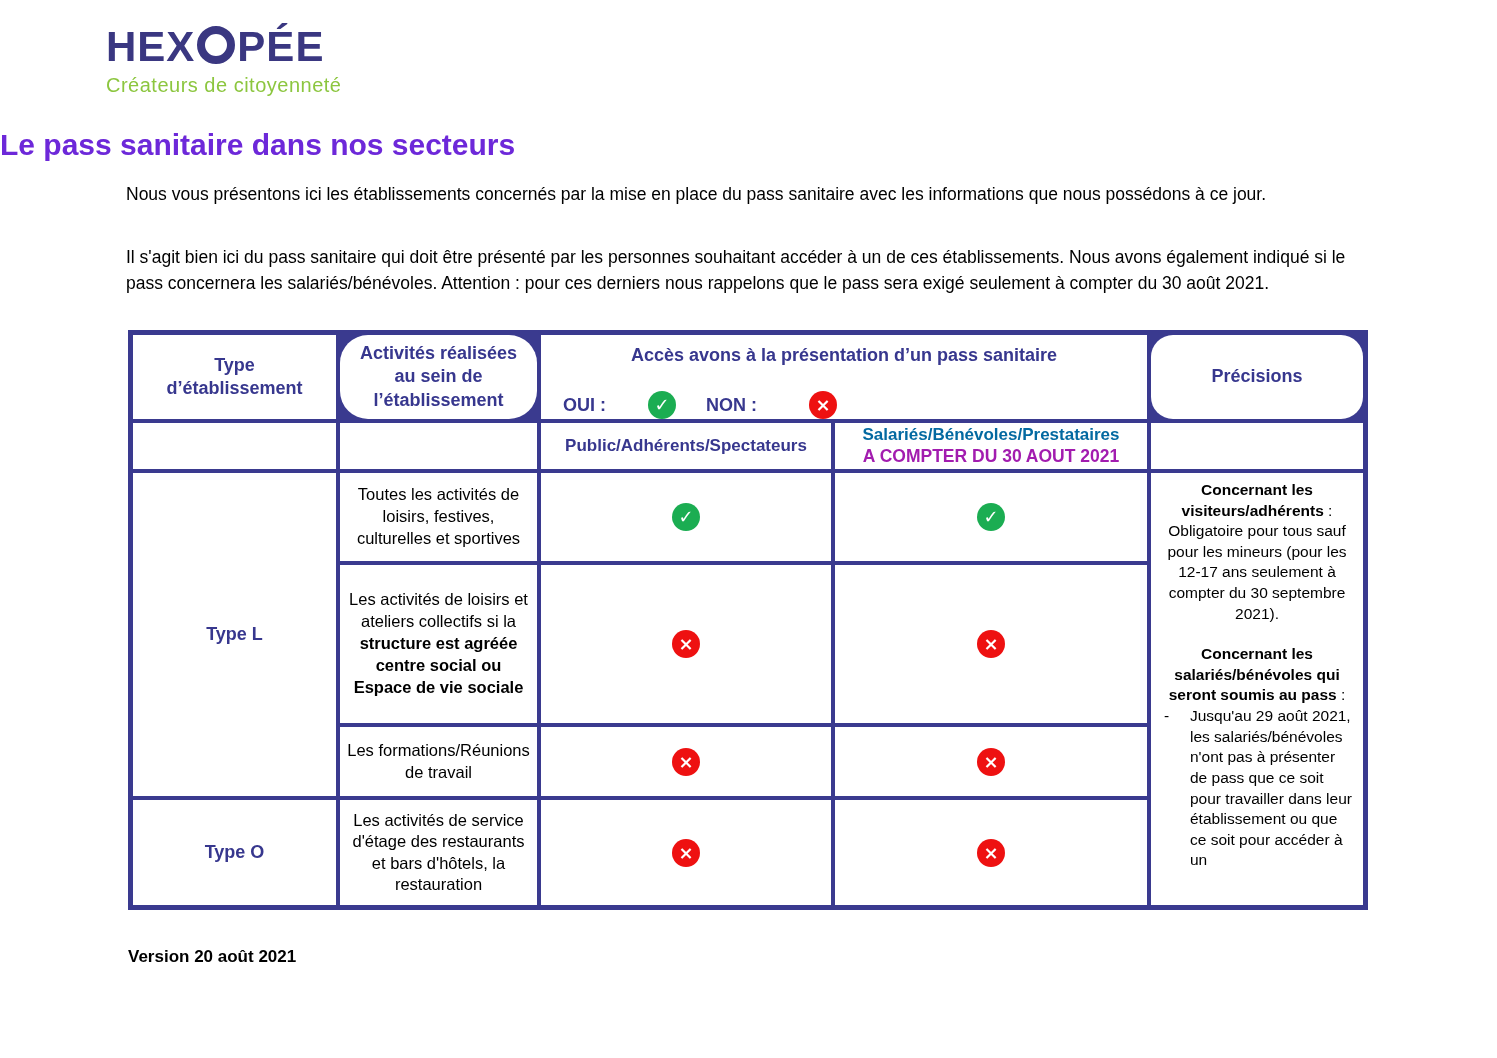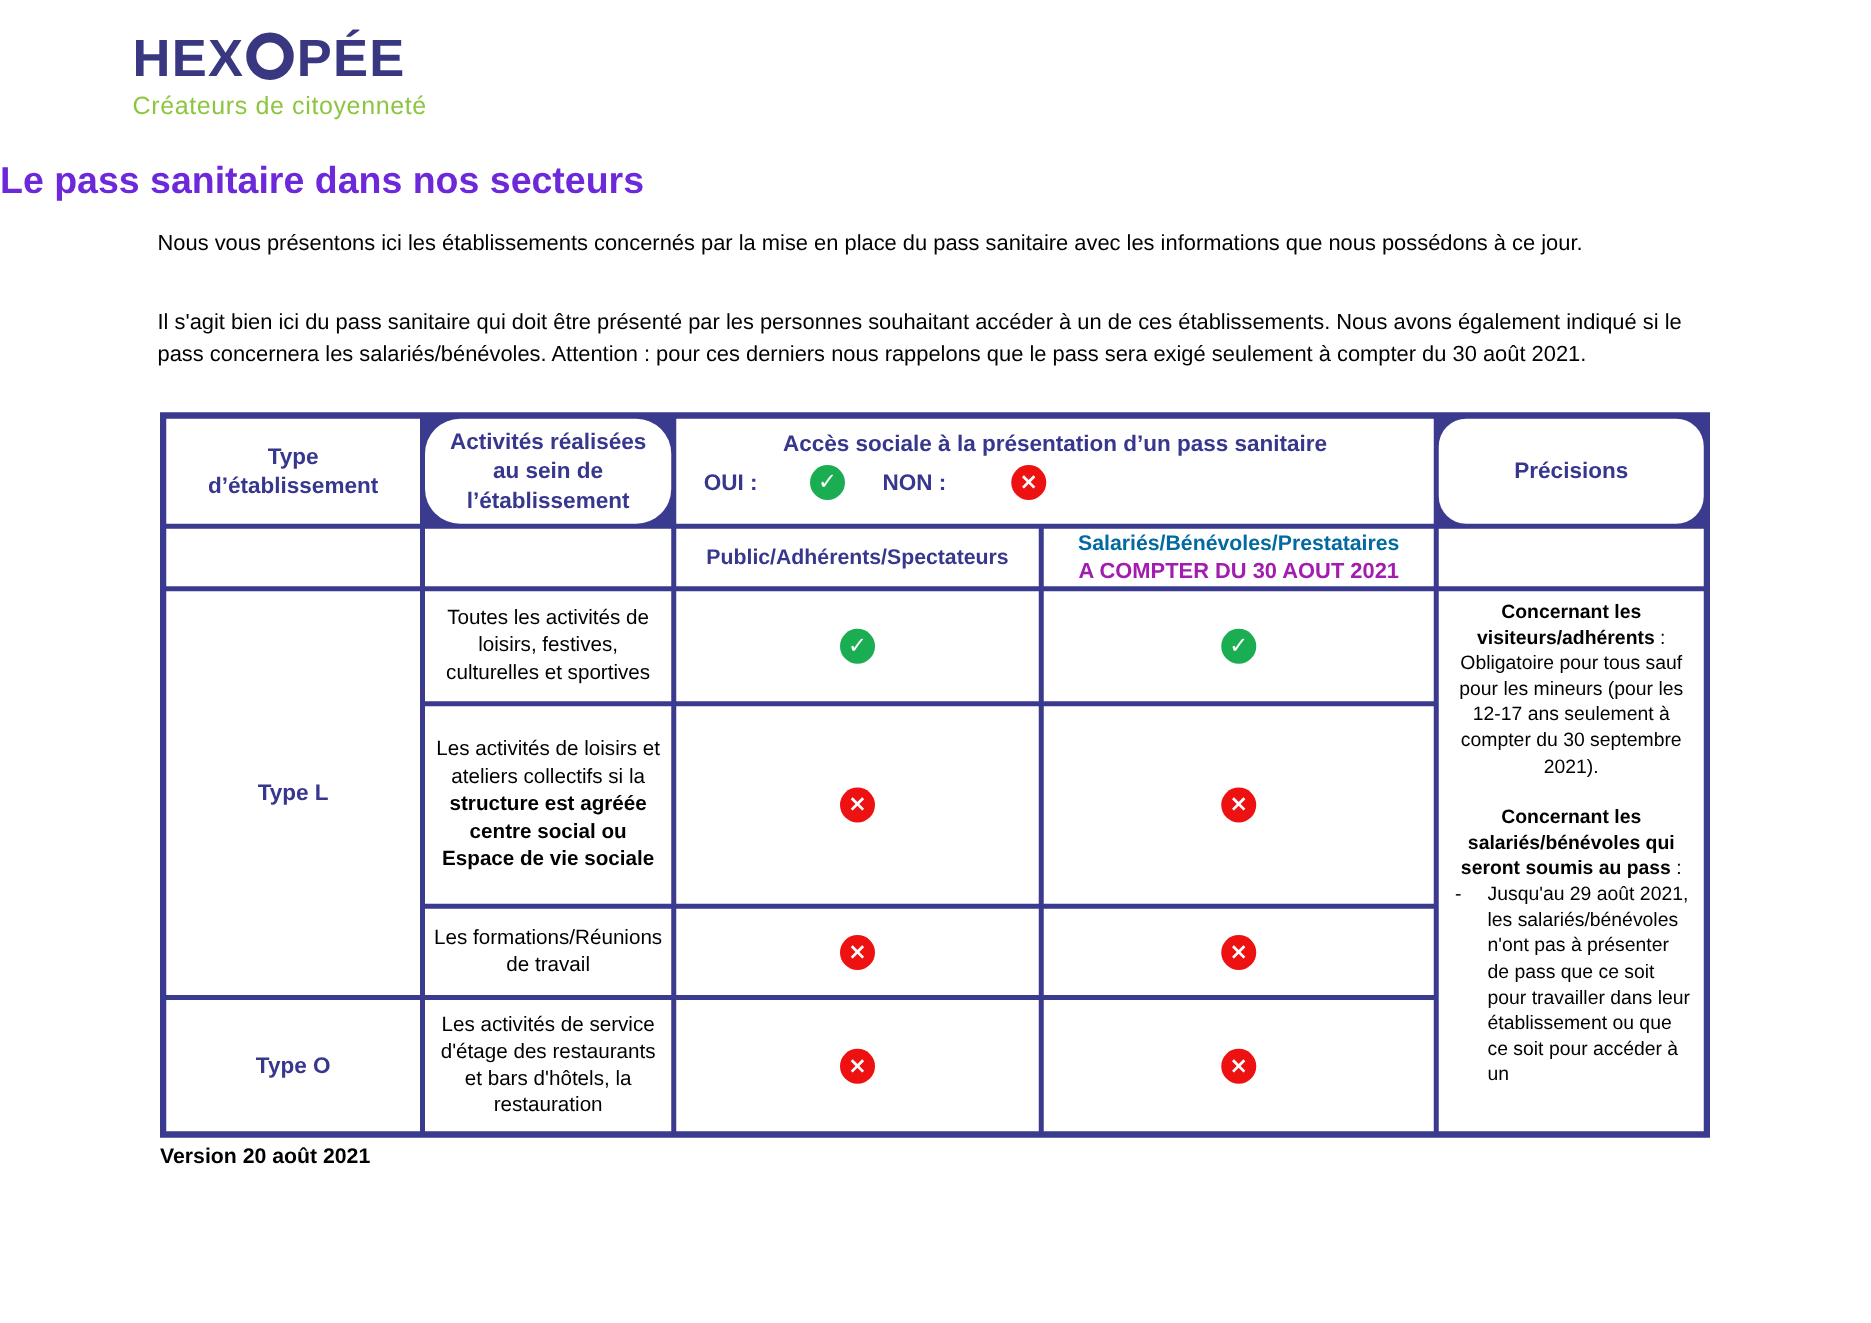--- a/index.html
+++ b/index.html
@@ -43,21 +43,21 @@
   .c-sub-public {grid-area:2/3/3/4;}
   .c-sub-sal {grid-area:2/4/3/5; flex-direction:column; line-height:1.25;}
   .c-sub-5 {grid-area:2/5/3/6;}
   .c-type-l {grid-area:3/1/6/2;} .c-type-o {grid-area:6/1/7/2;}
   .c-a1 {grid-area:3/2/4/3;} .c-p1 {grid-area:3/3/4/4;} .c-s1 {grid-area:3/4/4/5;}
   .c-a2 {grid-area:4/2/5/3;} .c-p2 {grid-area:4/3/5/4;} .c-s2 {grid-area:4/4/5/5;}
   .c-a3 {grid-area:5/2/6/3;} .c-p3 {grid-area:5/3/6/4;} .c-s3 {grid-area:5/4/6/5;}
   .c-a4 {grid-area:6/2/7/3;} .c-p4 {grid-area:6/3/7/4;} .c-s4 {grid-area:6/4/7/5;}
   .c-prec-body {grid-area:3/5/7/6; align-items:flex-start; padding:7px 9px;}
 
-  .access-legend { display:flex; align-items:center; margin-top:5px; width:100%;
+  .access-legend { display:flex; align-items:center; margin-top:24px; width:100%;
                    padding-left:22px; }
   .access-legend .lbl { font-size:18px; font-weight:bold; color:#37378E; }
   .legend-gap-a { margin-left:42px; } .legend-gap-b { margin-left:30px; } .legend-gap-c { margin-left:52px; }
 
   .sal-main { color:#0369a1; font-weight:bold; font-size:17px; }
   .sal-note { color:#a21caf; font-weight:bold; font-size:17.5px; }
 
   .mark { display:inline-flex; align-items:center; justify-content:center;
           width:28px; height:28px; border-radius:50%; color:#fff; font-weight:bold;
           font-size:18px; line-height:1; font-family:"DejaVu Sans", sans-serif; flex:0 0 auto; }
@@ -65,21 +65,21 @@
   .mark-no  { background:#EE1111; }
 
   
   .prec { font-size:15.5px; line-height:1.33; width:100%; }
   .prec .center { text-align:center; }
   .prec .spacer { height:20px; }
   .prec .bullet { position:relative; text-align:left; padding-left:30px; }
   .prec .bullet .dash { position:absolute; left:4px; top:0; }
 
   
-  .footer { position:absolute; top:915px; left:128px; font-size:17px; font-weight:bold; }
+  .footer { position:absolute; top:947px; left:128px; font-size:17px; font-weight:bold; }
 </style>
 </head>
 <body>
 
 <div class="logo">
   <div class="logo-word"><span>HEX</span><span class="logo-o"></span><span>PÉE</span></div>
   <div class="logo-tagline">Créateurs de citoyenneté</div>
 </div>
 
 <div class="title">Le pass sanitaire dans nos secteurs</div>
@@ -89,21 +89,21 @@
 
 <div class="tbl">
 
   <div class="cell head c-h-type">Type
 d’établissement</div>
   <div class="cell head c-h-act">Activités réalisées
 au sein de
 l’établissement</div>
 
   <div class="cell head c-h-access">
-    <div class="access-title">Accès sociale à la présentation d’un pass sanitaire</div>
+    <div class="access-title">Accès avons à la présentation d’un pass sanitaire</div>
     <div class="access-legend">
       <span class="lbl">OUI :</span>
       <span class="mark legend-gap-a mark-yes">✓</span>
       <span class="lbl legend-gap-b">NON :</span>
       <span class="mark legend-gap-c mark-no">×</span>
     </div>
   </div>
 
   <div class="cell head c-h-prec">Précisions</div>
 

